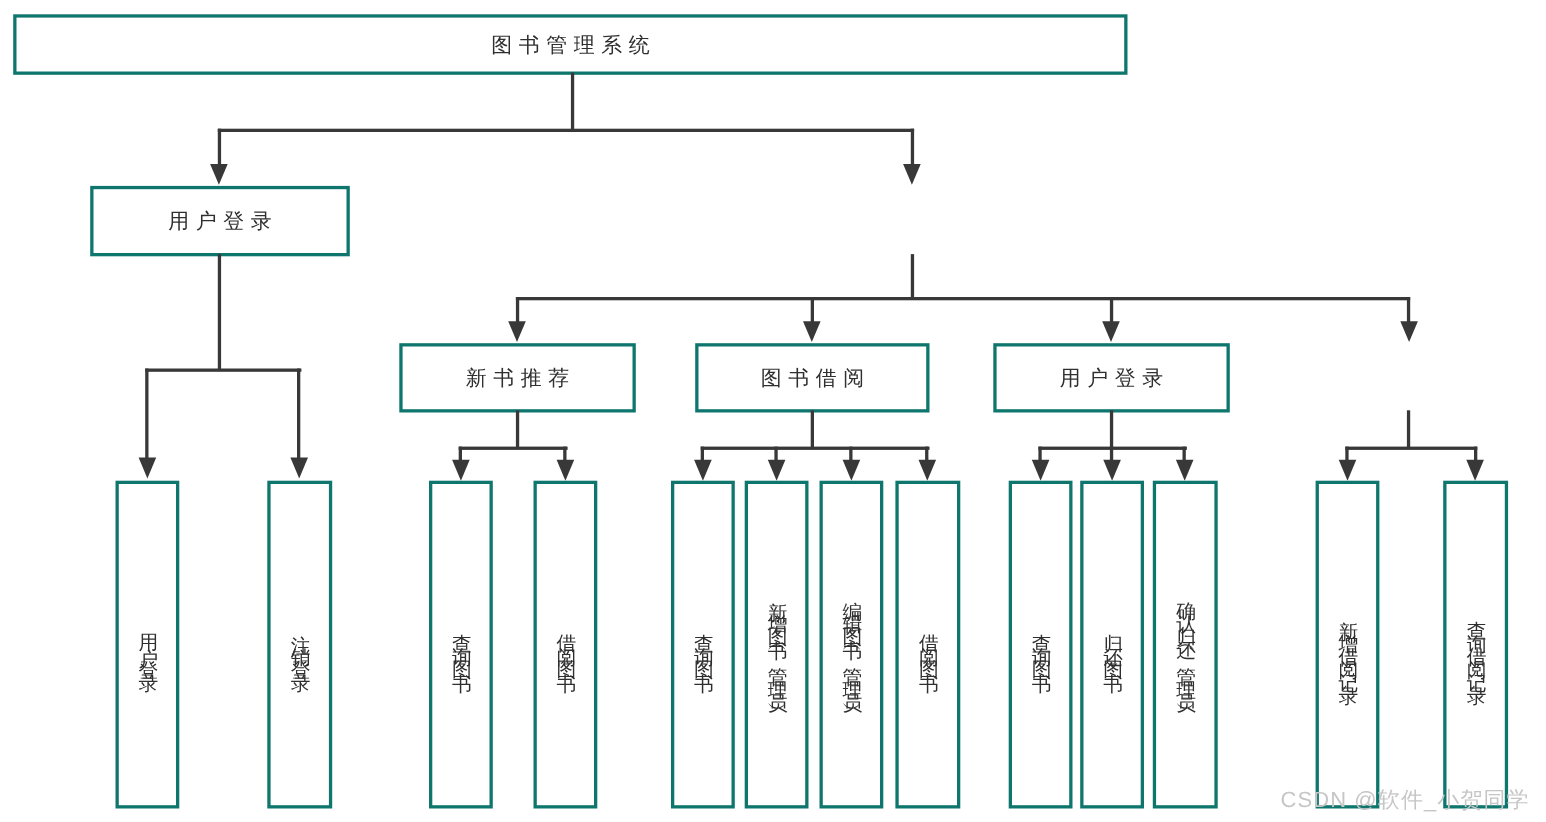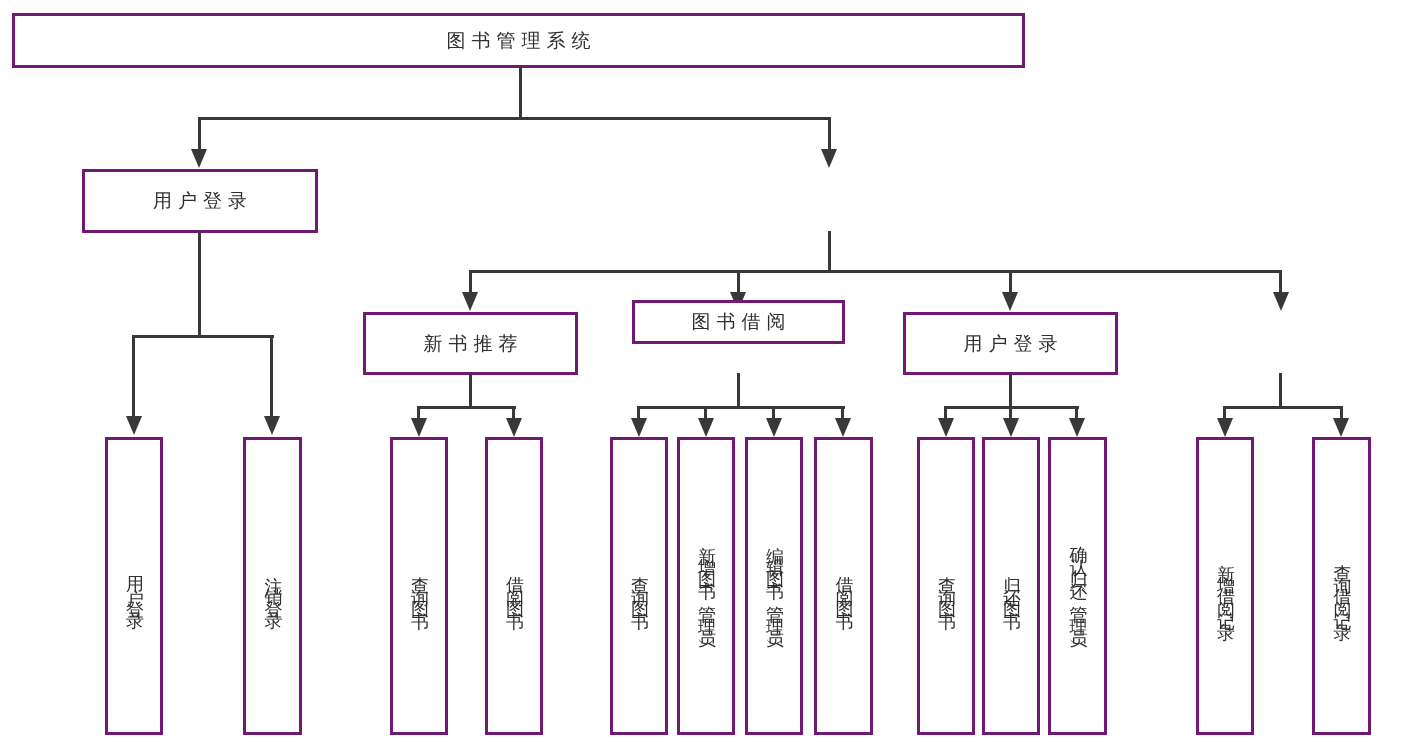--- a/index.html
+++ b/index.html
@@ -11,21 +11,21 @@
   #canvas {
     position: relative;
     width: 1405px;
     height: 747px;
     background: #ffffff;
     overflow: hidden;
   }
   .box {
     position: absolute;
     box-sizing: border-box;
-    border: 3px solid #701a75;
+    border: 3px solid #0f766e;
     background: #ffffff;
     display: flex;
     align-items: center;
     justify-content: center;
     color: #2f2f2f;
   }
   .htxt {
     font-size: 19px;
     letter-spacing: 6px;
     text-indent: 6px;
@@ -95,21 +95,21 @@
   <div class="vline" style="left:737px;top:270px;width:3px;height:24px"></div>
   <div class="arrow" style="left:730px;top:292px"></div>
   <div class="vline" style="left:1009px;top:270px;width:3px;height:24px"></div>
   <div class="arrow" style="left:1002px;top:292px"></div>
   <div class="vline" style="left:1279px;top:270px;width:3px;height:24px"></div>
   <div class="arrow" style="left:1273px;top:292px"></div>
 
   <div class="box" style="left:363px;top:312px;width:215px;height:63px">
     <span class="htxt">新书推荐</span>
   </div>
-  <div class="box" style="left:632px;top:300px;width:213px;height:44px">
+  <div class="box" style="left:632px;top:312px;width:213px;height:63px">
     <span class="htxt">图书借阅</span>
   </div>
   <div class="box" style="left:903px;top:312px;width:215px;height:63px">
     <span class="htxt">用户登录</span>
   </div>
 
   <div class="vline" style="left:469px;top:373px;width:3px;height:35px"></div>
   <div class="hline" style="left:417px;top:406px;width:99px;height:3px"></div>
   <div class="vline" style="left:417px;top:406px;width:3px;height:14px"></div>
   <div class="arrow" style="left:411px;top:418px"></div>
@@ -180,14 +180,15 @@
     <span class="vtxt">确认归还（管理员）</span>
   </div>
 
   <div class="box" style="left:1196px;top:437px;width:58px;height:298px">
     <span class="vtxt">新增借阅记录</span>
   </div>
   <div class="box" style="left:1312px;top:437px;width:59px;height:298px">
     <span class="vtxt">查询借阅记录</span>
   </div>
 
+  <div class="watermark">CSDN @软件_小贺同学</div>
 
 </div>
 
 </body></html>

